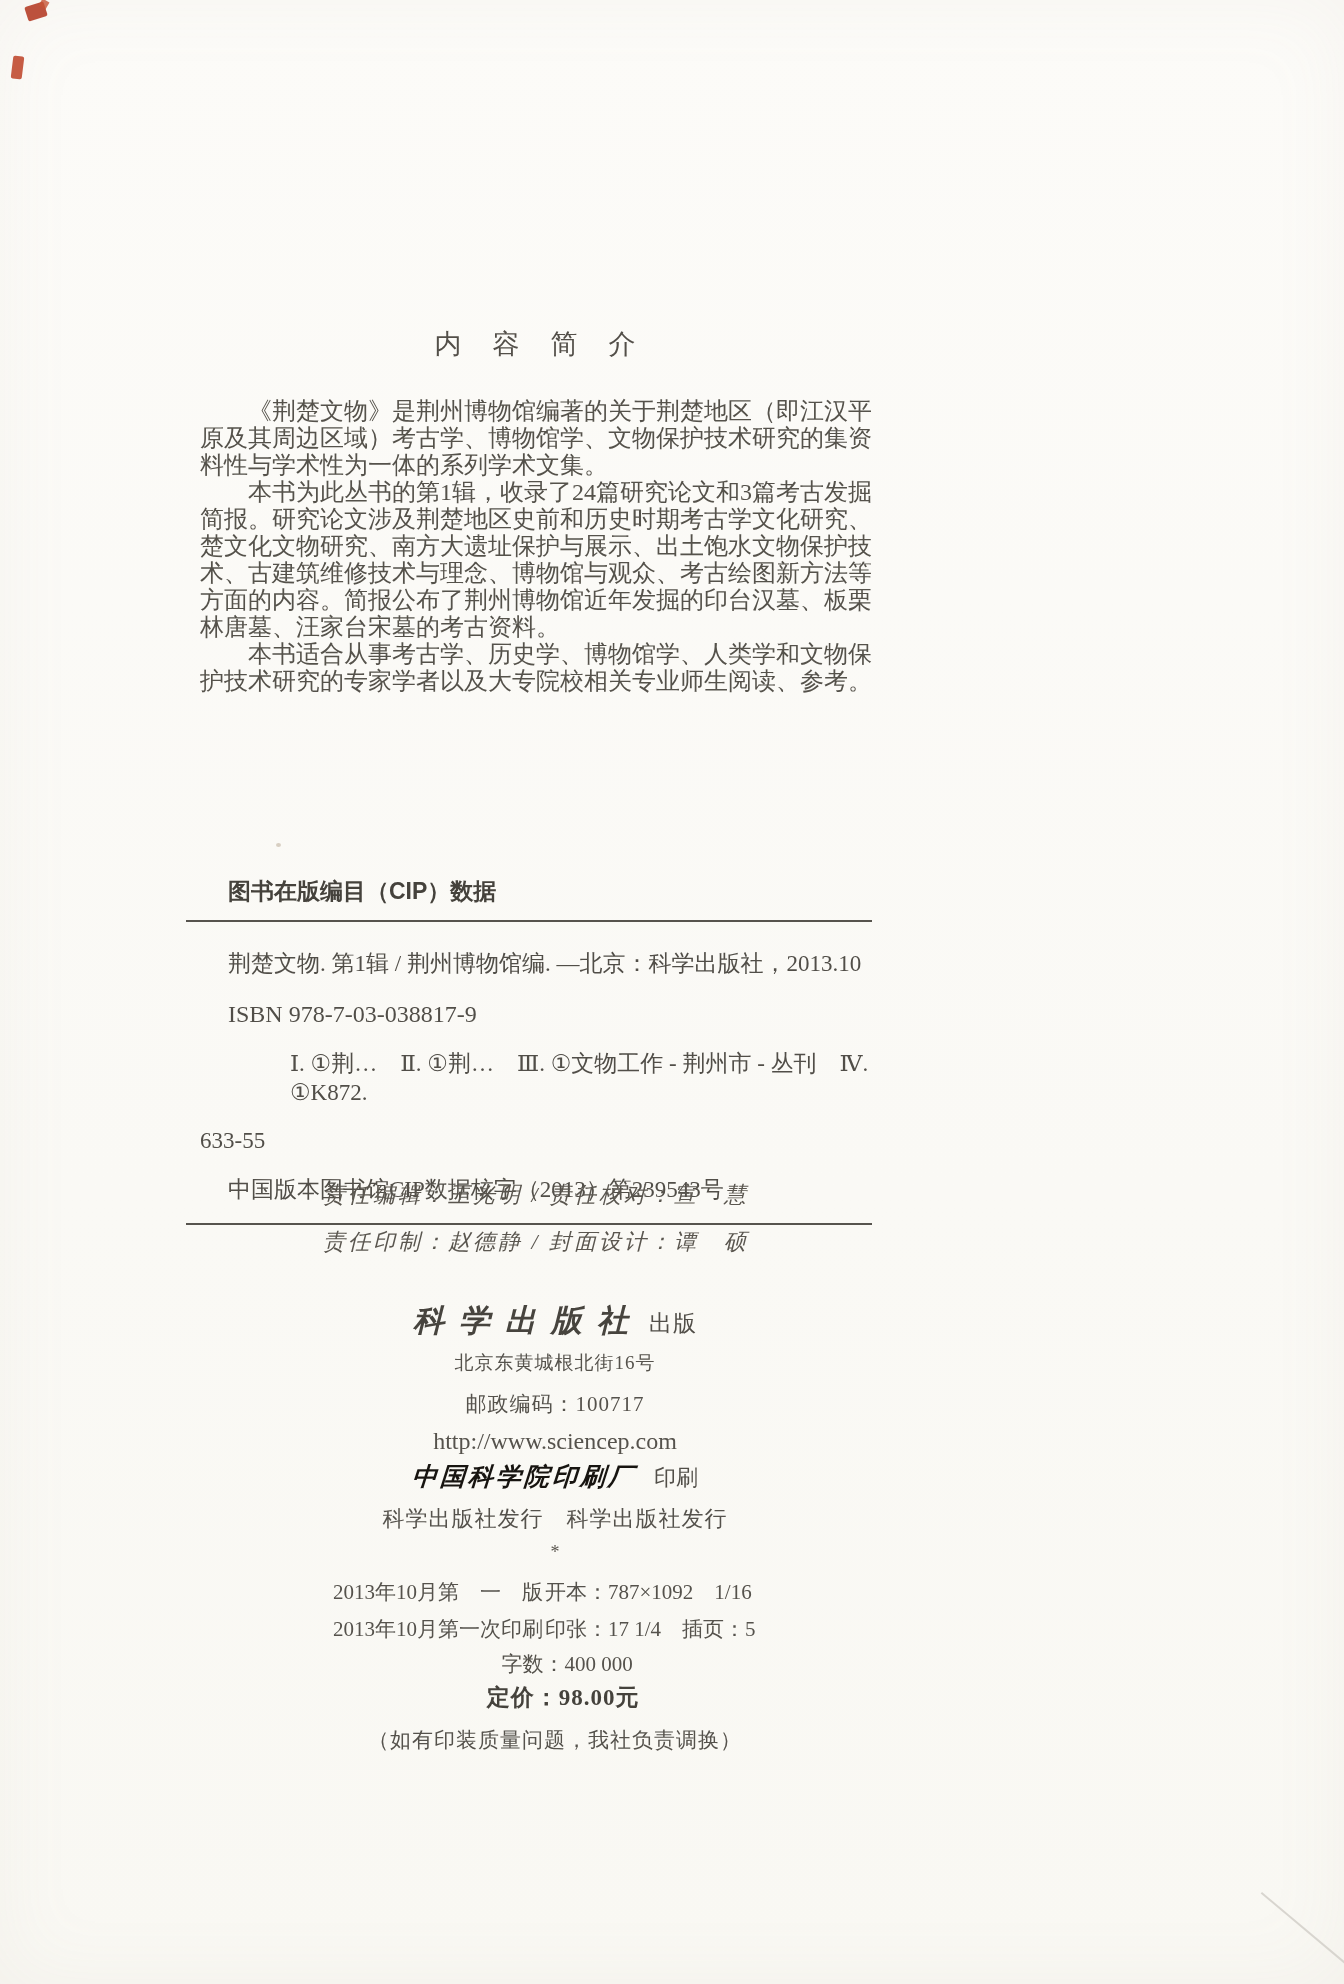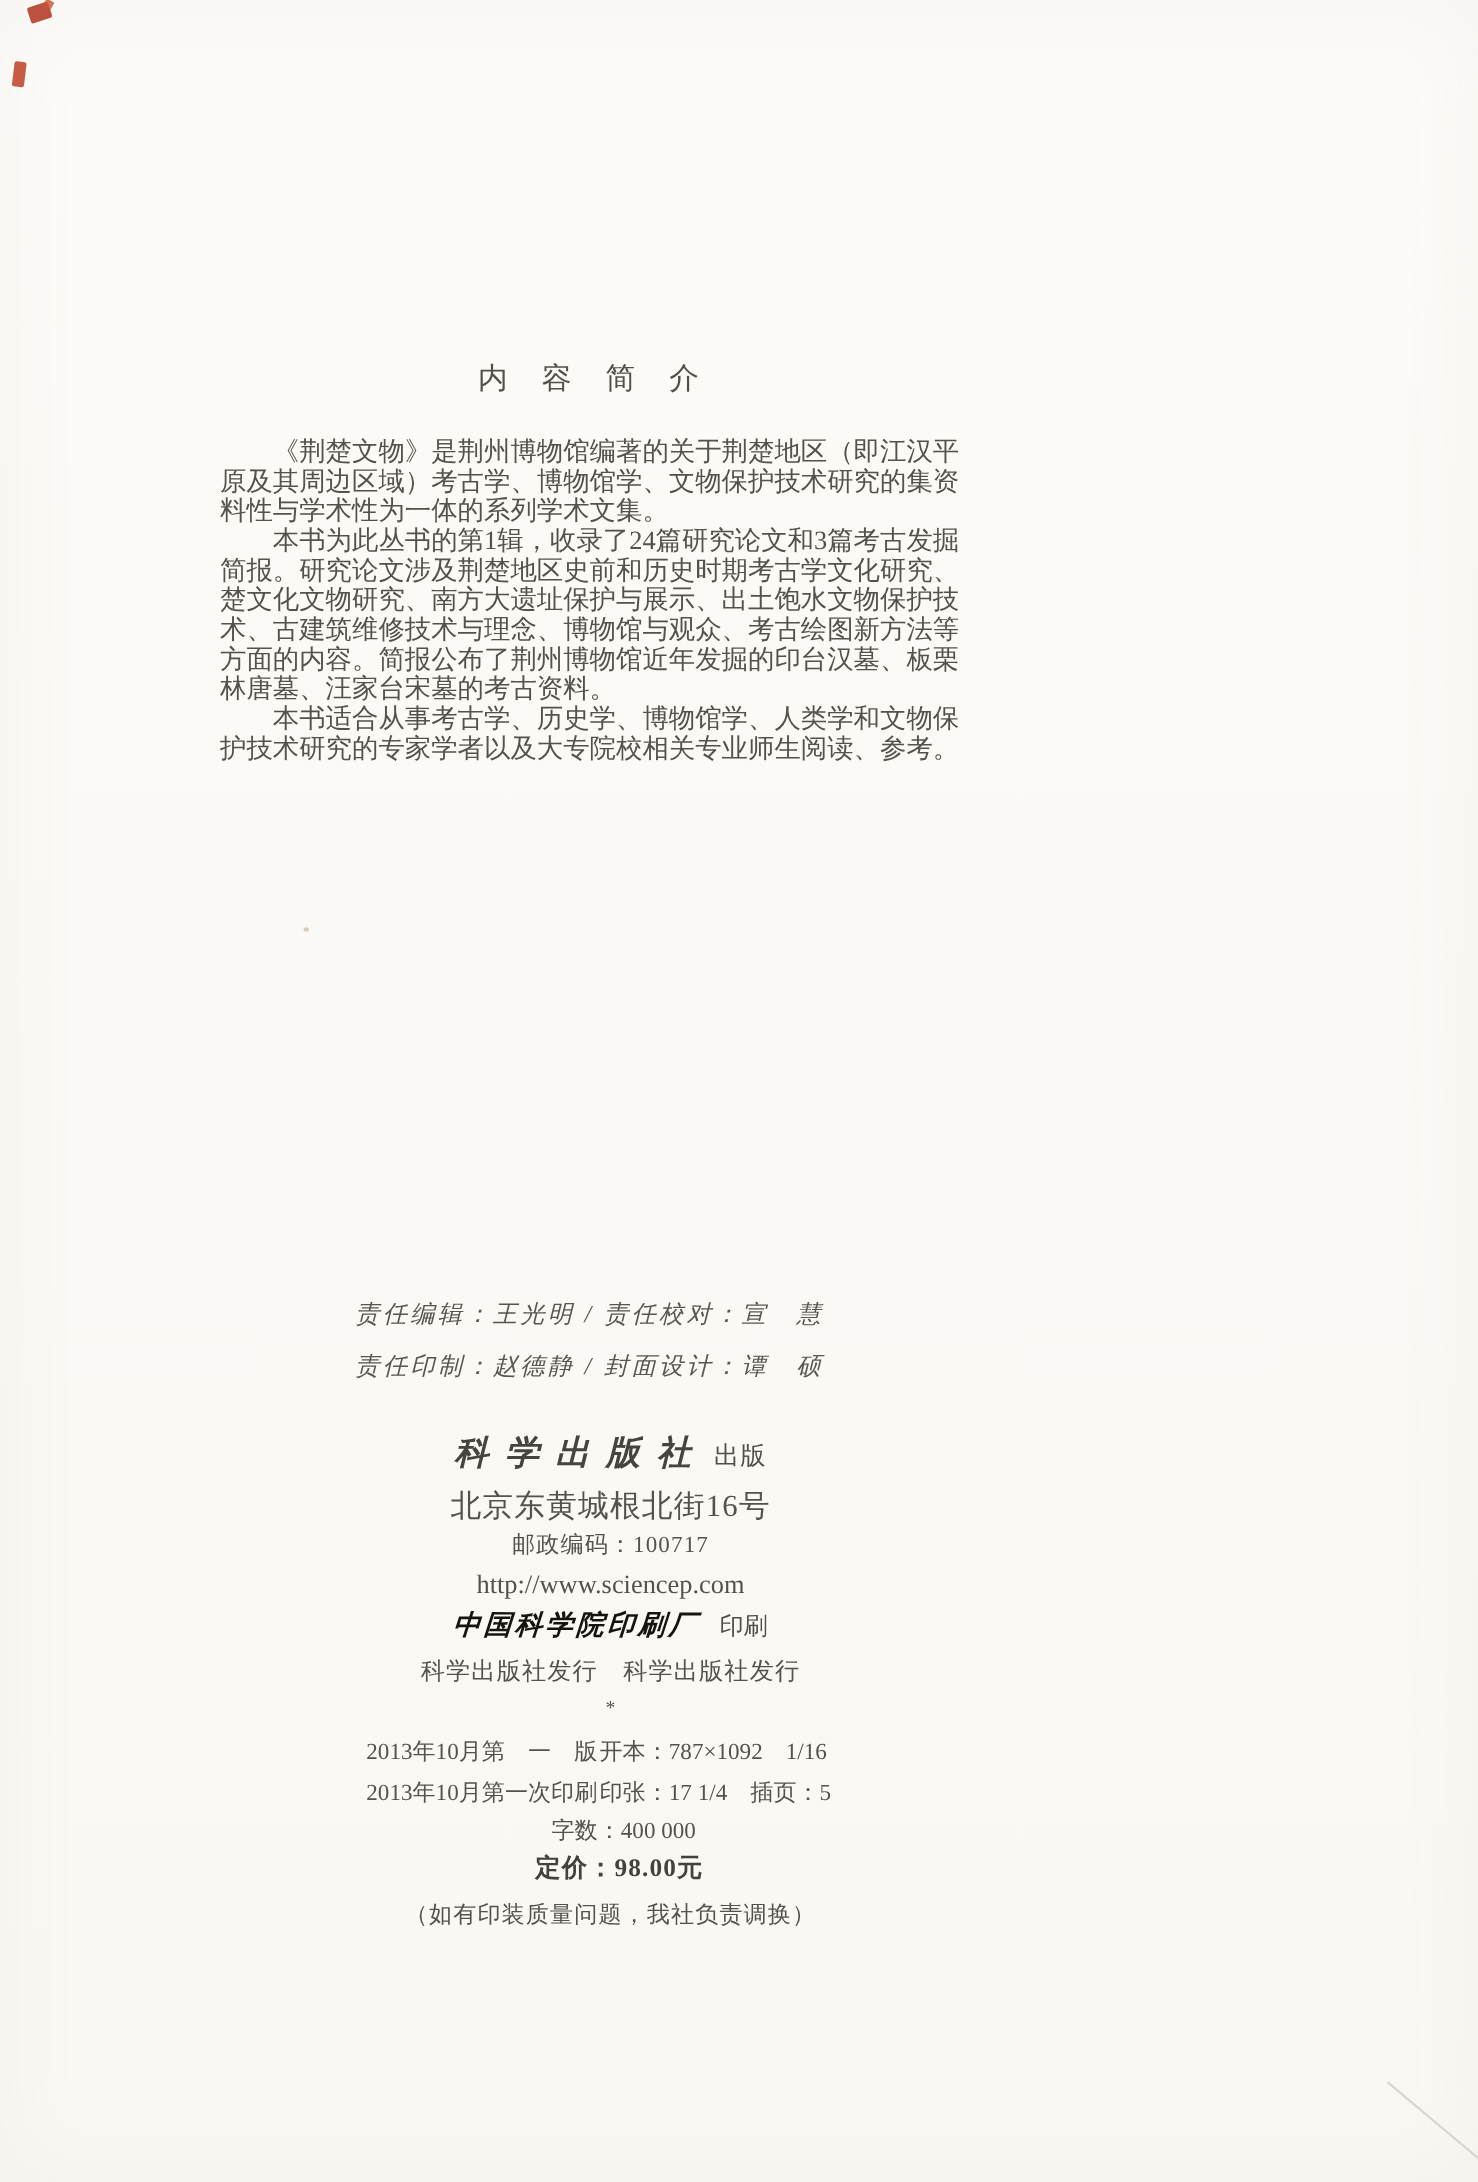--- a/index.html
+++ b/index.html
@@ -54,21 +54,21 @@
 
   .colophon { position:absolute; top:1290px; left:219px; width:672px; }
   .colophon > * { position:absolute; left:0; width:100%; margin:0; text-align:center; }
 
   .pub-line { top:0;margin-top:10px; }
   .pub-logo {
     font-size:31px; font-weight:bold; font-style:italic; letter-spacing:15px;
     color:#47443e;
   }
   .pub-suffix { font-size:23px; letter-spacing:1px; margin-left:2px; color:#514e48; }
-  .pub-address { top:60px; font-size:28px; letter-spacing:1px;text-align:center; }
+  .pub-address { top:60px; font-size:19px; letter-spacing:1px;text-align:center; }
   .pub-postcode { top:100px; font-size:21px; letter-spacing:1px; }
   .pub-url { top:138px; font-size:24px; }
   .printer-line { top:170px; }
   .printer-logo {
     font-size:25px; font-weight:bold; font-style:italic; letter-spacing:3px;
     color:#171410; transform:skewX(-4deg); display:inline-block;
   }
   .printer-suffix { font-size:22px; margin-left:14px; color:#514e48; }
   .distribution { top:214px; font-size:22px; letter-spacing:1px; }
   .star { top:252px; font-size:18px; color:#5a564f; }
@@ -94,20 +94,30 @@
   <div class="artifact art-dot"></div>
 
   <h1 class="intro-title">内　容　简　介</h1>
 
   <div class="intro-body">
     <p>《荆楚文物》是荆州博物馆编著的关于荆楚地区（即江汉平原及其周边区域）考古学、博物馆学、文物保护技术研究的集资料性与学术性为一体的系列学术文集。</p>
     <p>本书为此丛书的第1辑，收录了24篇研究论文和3篇考古发掘简报。研究论文涉及荆楚地区史前和历史时期考古学文化研究、楚文化文物研究、南方大遗址保护与展示、出土饱水文物保护技术、古建筑维修技术与理念、博物馆与观众、考古绘图新方法等方面的内容。简报公布了荆州博物馆近年发掘的印台汉墓、板栗林唐墓、汪家台宋墓的考古资料。</p>
     <p>本书适合从事考古学、历史学、博物馆学、人类学和文物保护技术研究的专家学者以及大专院校相关专业师生阅读、参考。</p>
   </div>
 
+  <div class="cip">
+    <div class="cip-header">图书在版编目（CIP）数据</div>
+    <div class="rule rule-top"></div>
+    <p class="cip-line cip-title">荆楚文物. 第1辑 / 荆州博物馆编. —北京：科学出版社，2013.10</p>
+    <p class="cip-line cip-isbn">ISBN 978-7-03-038817-9</p>
+    <p class="cip-line cip-class">Ⅰ. ①荆…　Ⅱ. ①荆…　Ⅲ. ①文物工作 - 荆州市 - 丛刊　Ⅳ. ①K872.</p>
+    <p class="cip-line cip-class2">633-55</p>
+    <p class="cip-line cip-record">中国版本图书馆CIP数据核字（2013）第239543号</p>
+    <div class="rule rule-bottom"></div>
+  </div>
 
   <div class="credits">
     <p>责任编辑：王光明 / 责任校对：宣　慧</p>
     <p>责任印制：赵德静 / 封面设计：谭　硕</p>
   </div>
 
   <div class="colophon">
 
     <div class="pub-line">
       <span class="pub-logo">科学出版社</span>

